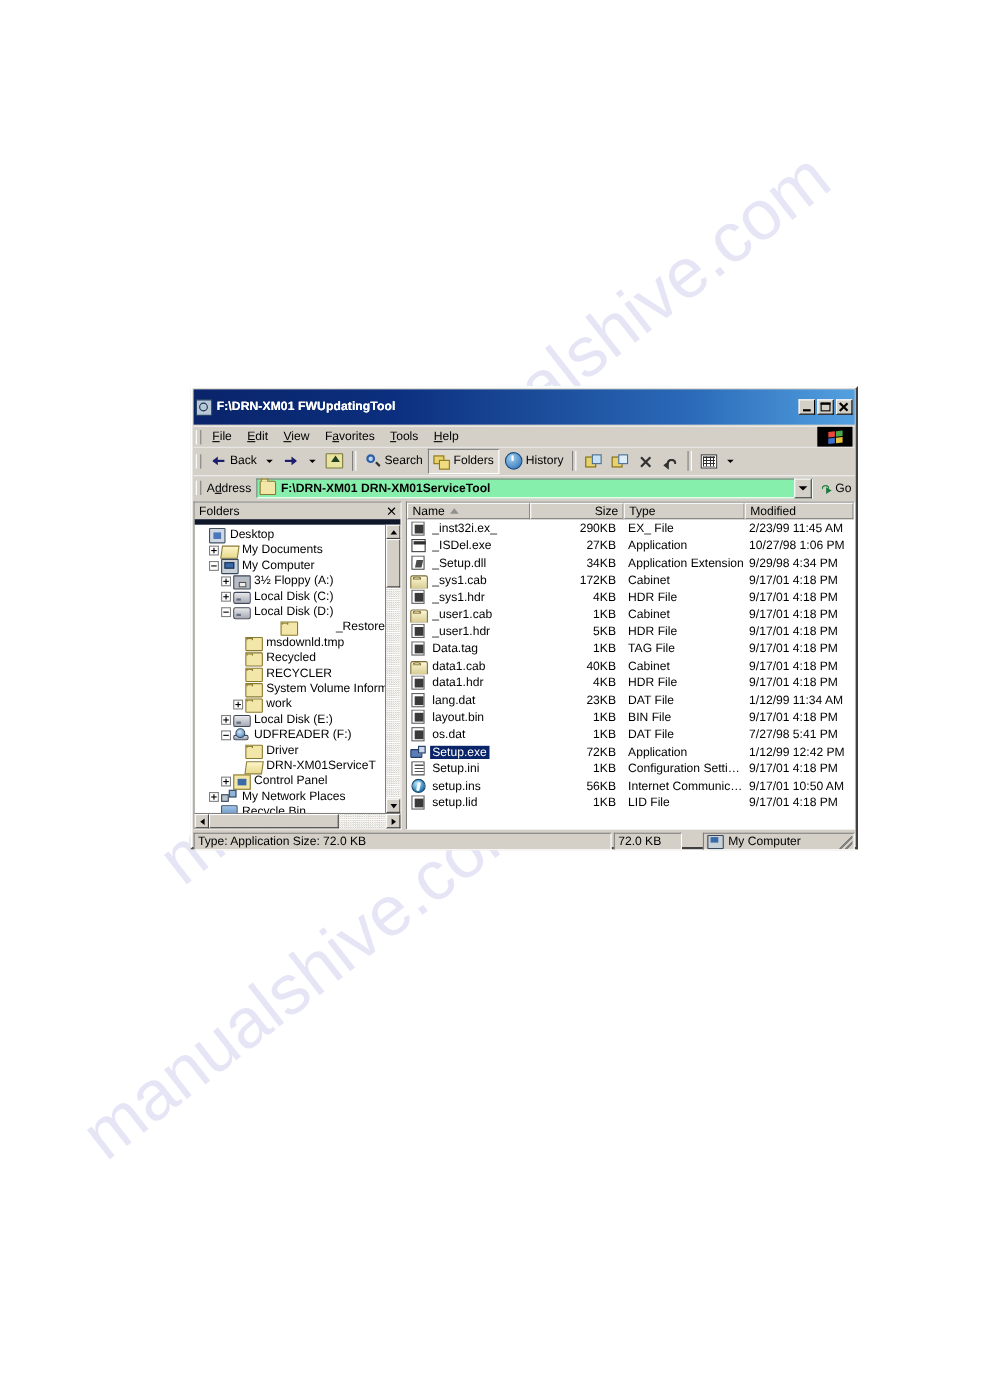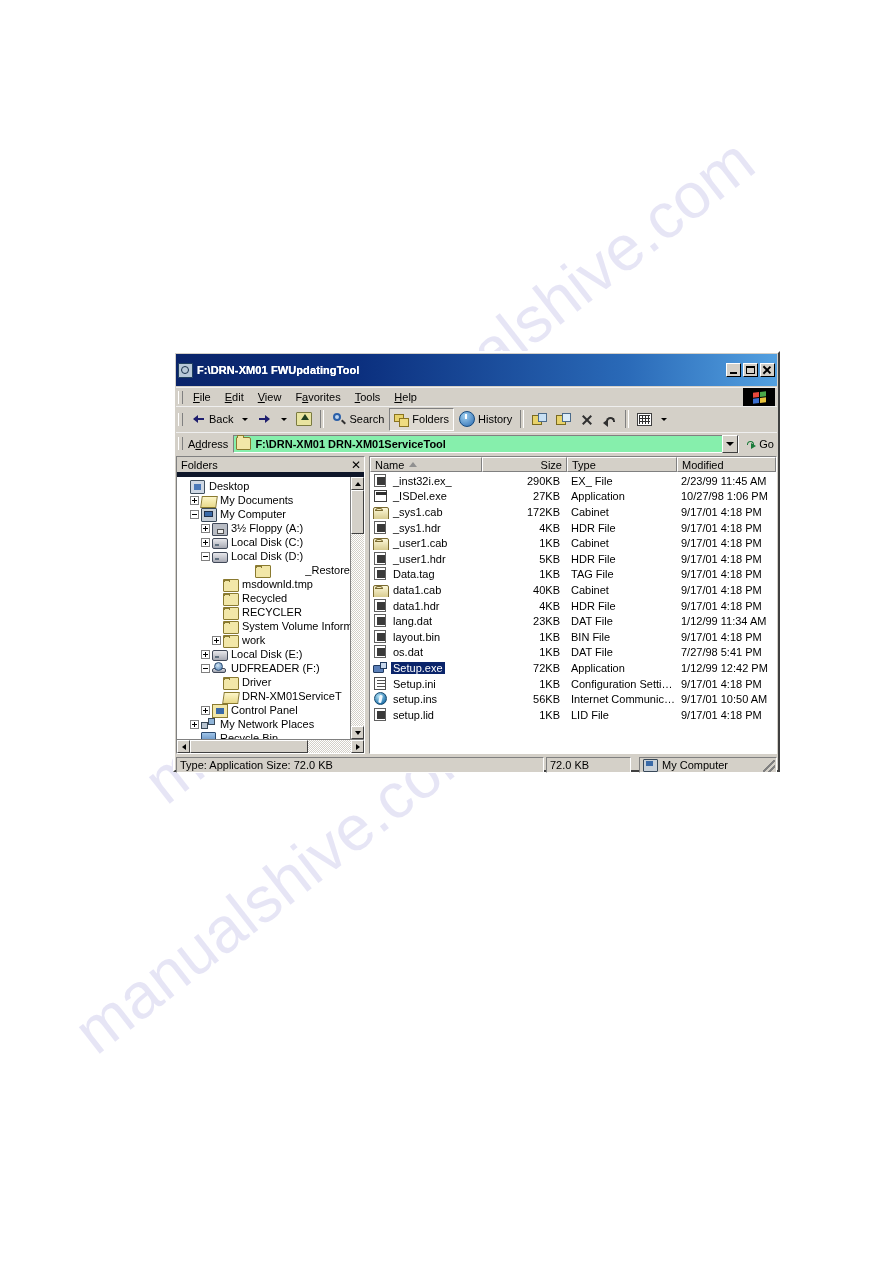--- a/index.html
+++ b/index.html
@@ -307,21 +307,21 @@
     background:#f0f8ff;border-radius:1px;transform:rotate(12deg);}
 
   
   .statusbar{display:flex;height:16px;margin:3px 1px 1px 1px;align-items:stretch;}
   .sb-cell{
     background:#d4d0c8;border:1px solid;border-color:#808080 #ffffff #ffffff #808080;
     box-sizing:border-box;font-size:11px;display:flex;align-items:center;padding:0 3px;
     white-space:nowrap;overflow:hidden;
   }
   .sb-main{flex:1;margin-right:2px;}
-  .sb-size{width:85px;margin-right:8px;}
+  .sb-size{width:62px;margin-right:19px;}
   .sb-loc{width:138px;position:relative;}
   .sb-comp-ico{width:13px;height:11px;margin-right:4px;flex:none;position:relative;
     background:#c8d0d8;border:1px solid #384858;border-radius:1px;}
   .sb-comp-ico:after{content:"";position:absolute;left:2px;top:1px;width:7px;height:5px;
     background:#3a6aa8;}
   .resize-grip{position:absolute;right:1px;bottom:0px;width:12px;height:12px;
     background:
       linear-gradient(135deg,transparent 45%,#808080 45%,#808080 58%,transparent 58%),
       linear-gradient(135deg,transparent 70%,#808080 70%,#808080 82%,transparent 82%);
   }
@@ -639,20 +639,31 @@
               </span>
               <span class="fname">_ISDel.exe</span>
             </div>
             <div class="c-size">27KB</div>
             <div class="c-type">Application</div>
             <div class="c-mod">10/27/98 1:06 PM</div>
           </div>
           <div class="lrow">
             <div class="c-name">
               <span class="fico">
+                <span class="fi-dll" style="position: absolute; left: 0px;"></span>
+              </span>
+              <span class="fname">_Setup.dll</span>
+            </div>
+            <div class="c-size">34KB</div>
+            <div class="c-type">Application Extension</div>
+            <div class="c-mod">9/29/98 4:34 PM</div>
+          </div>
+          <div class="lrow">
+            <div class="c-name">
+              <span class="fico">
                 <span class="fi-cab" style="position: absolute; left: 0px;"></span>
               </span>
               <span class="fname">_sys1.cab</span>
             </div>
             <div class="c-size">172KB</div>
             <div class="c-type">Cabinet</div>
             <div class="c-mod">9/17/01 4:18 PM</div>
           </div>
           <div class="lrow">
             <div class="c-name">

